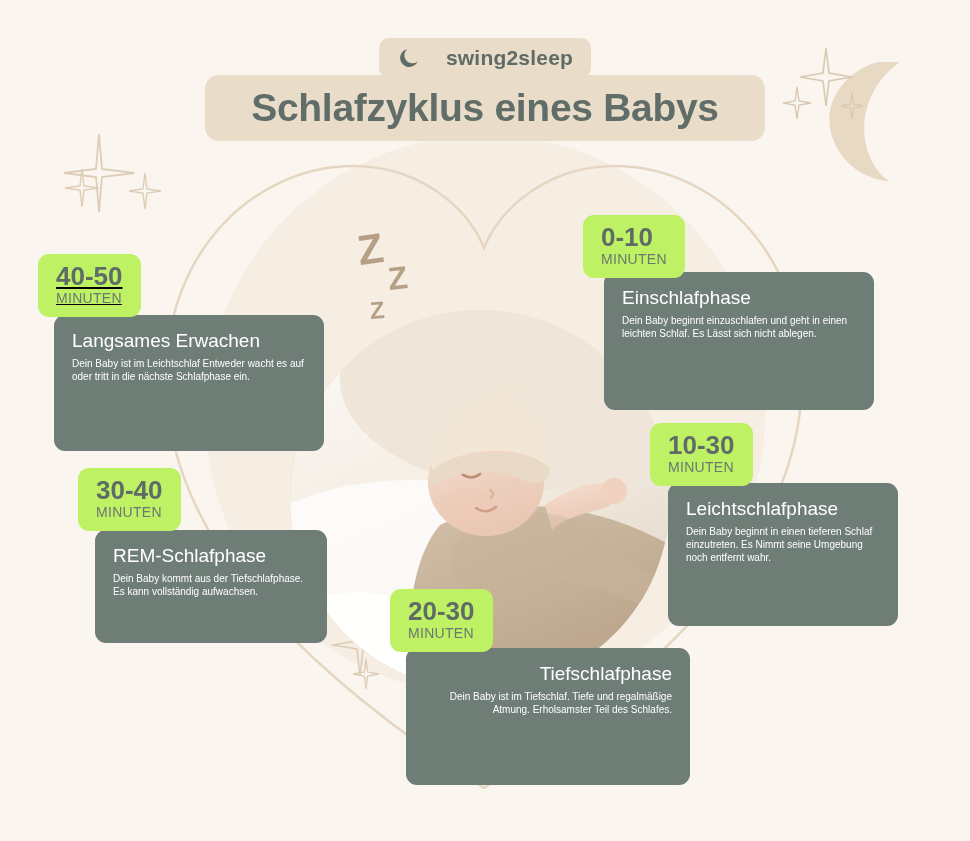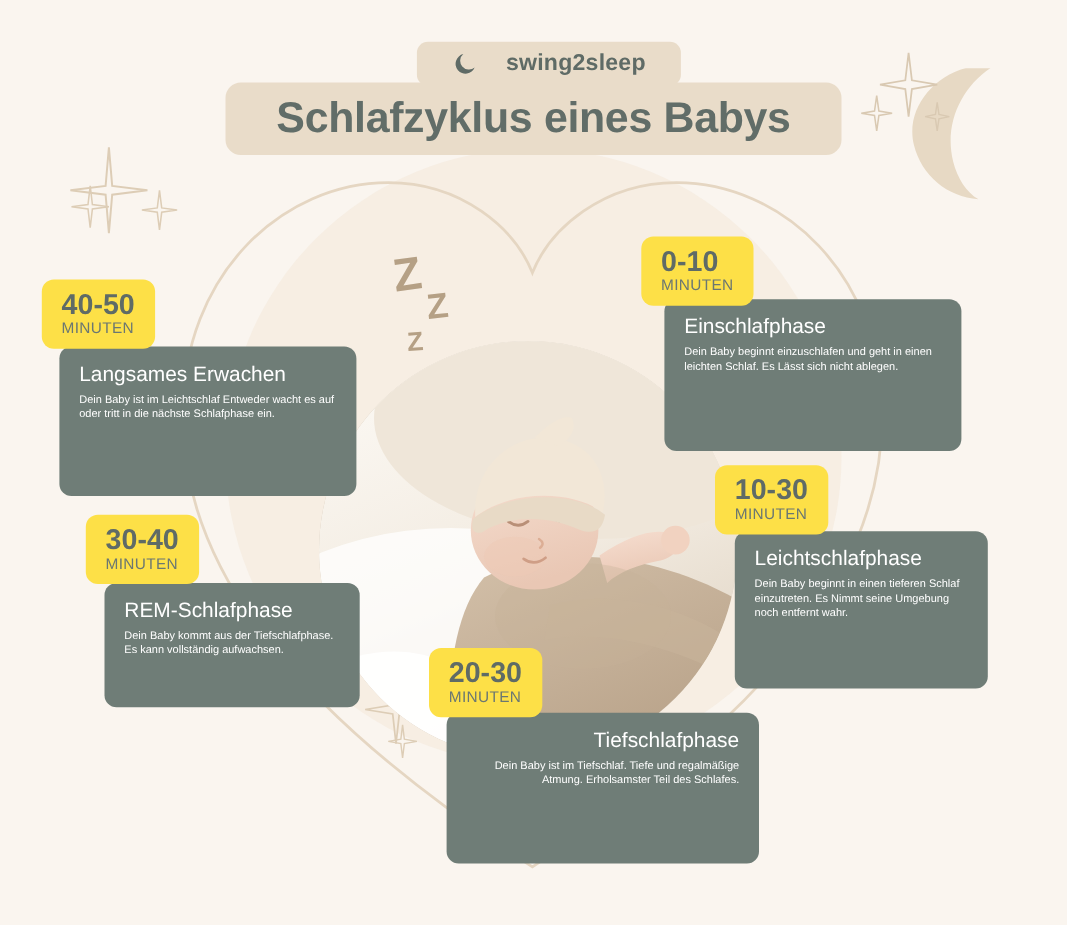--- a/index.html
+++ b/index.html
@@ -49,21 +49,21 @@
   .sparkle {
     position: absolute;
     pointer-events: none;
   }
 
   
   .logo-pill {
     position: absolute;
     left: 379px;
     top: 38px;
-    width: 240px;
+    width: 212px;
     height: 40px;
     background: #e9dcc9;
     border-radius: 10px;
     display: flex;
     align-items: center;
     justify-content: center;
     gap: 25px;
   }
   .logo-mark {
     width: 24px;
@@ -114,21 +114,21 @@
     width: 110px;
     height: 110px;
   }
 
   
   .card {
     position: absolute;
   }
   .time-chip {
     position: absolute;
-    background: #fde047;
+    background: #bef264;
     border-radius: 11px;
     padding: 9px 18px 10px 18px;
     z-index: 3;
   }
   .time-range {
     font-size: 26px;
     font-weight: 700;
     color: #5f6b66;
     line-height: 1.05;
     white-space: nowrap;
@@ -166,21 +166,21 @@
   
   .c2 .time-chip { left: 650px; top: 423px; }
   .c2 .body-box  { left: 668px; top: 483px; width: 230px; height: 143px; }
   
   .c3 .time-chip { left: 390px; top: 589px; }
   .c3 .body-box  { left: 406px; top: 648px; width: 284px; height: 137px; text-align: right; }
   
   .c4 .time-chip { left: 78px; top: 468px; }
   .c4 .body-box  { left: 95px; top: 530px; width: 232px; height: 113px; }
   
-  .c5 .time-chip { left: 38px; top: 254px; }
+  .c5 .time-chip { left: 38px; top: 254px; text-decoration: underline; }
   .c5 .body-box  { left: 54px; top: 315px; width: 270px; height: 136px; }
 </style>
 </head>
 <body>
 
 <div id="canvas">
 
   <div class="bg-circle"></div>
 
   <svg class="bg-heart" viewBox="0 0 672 690">

